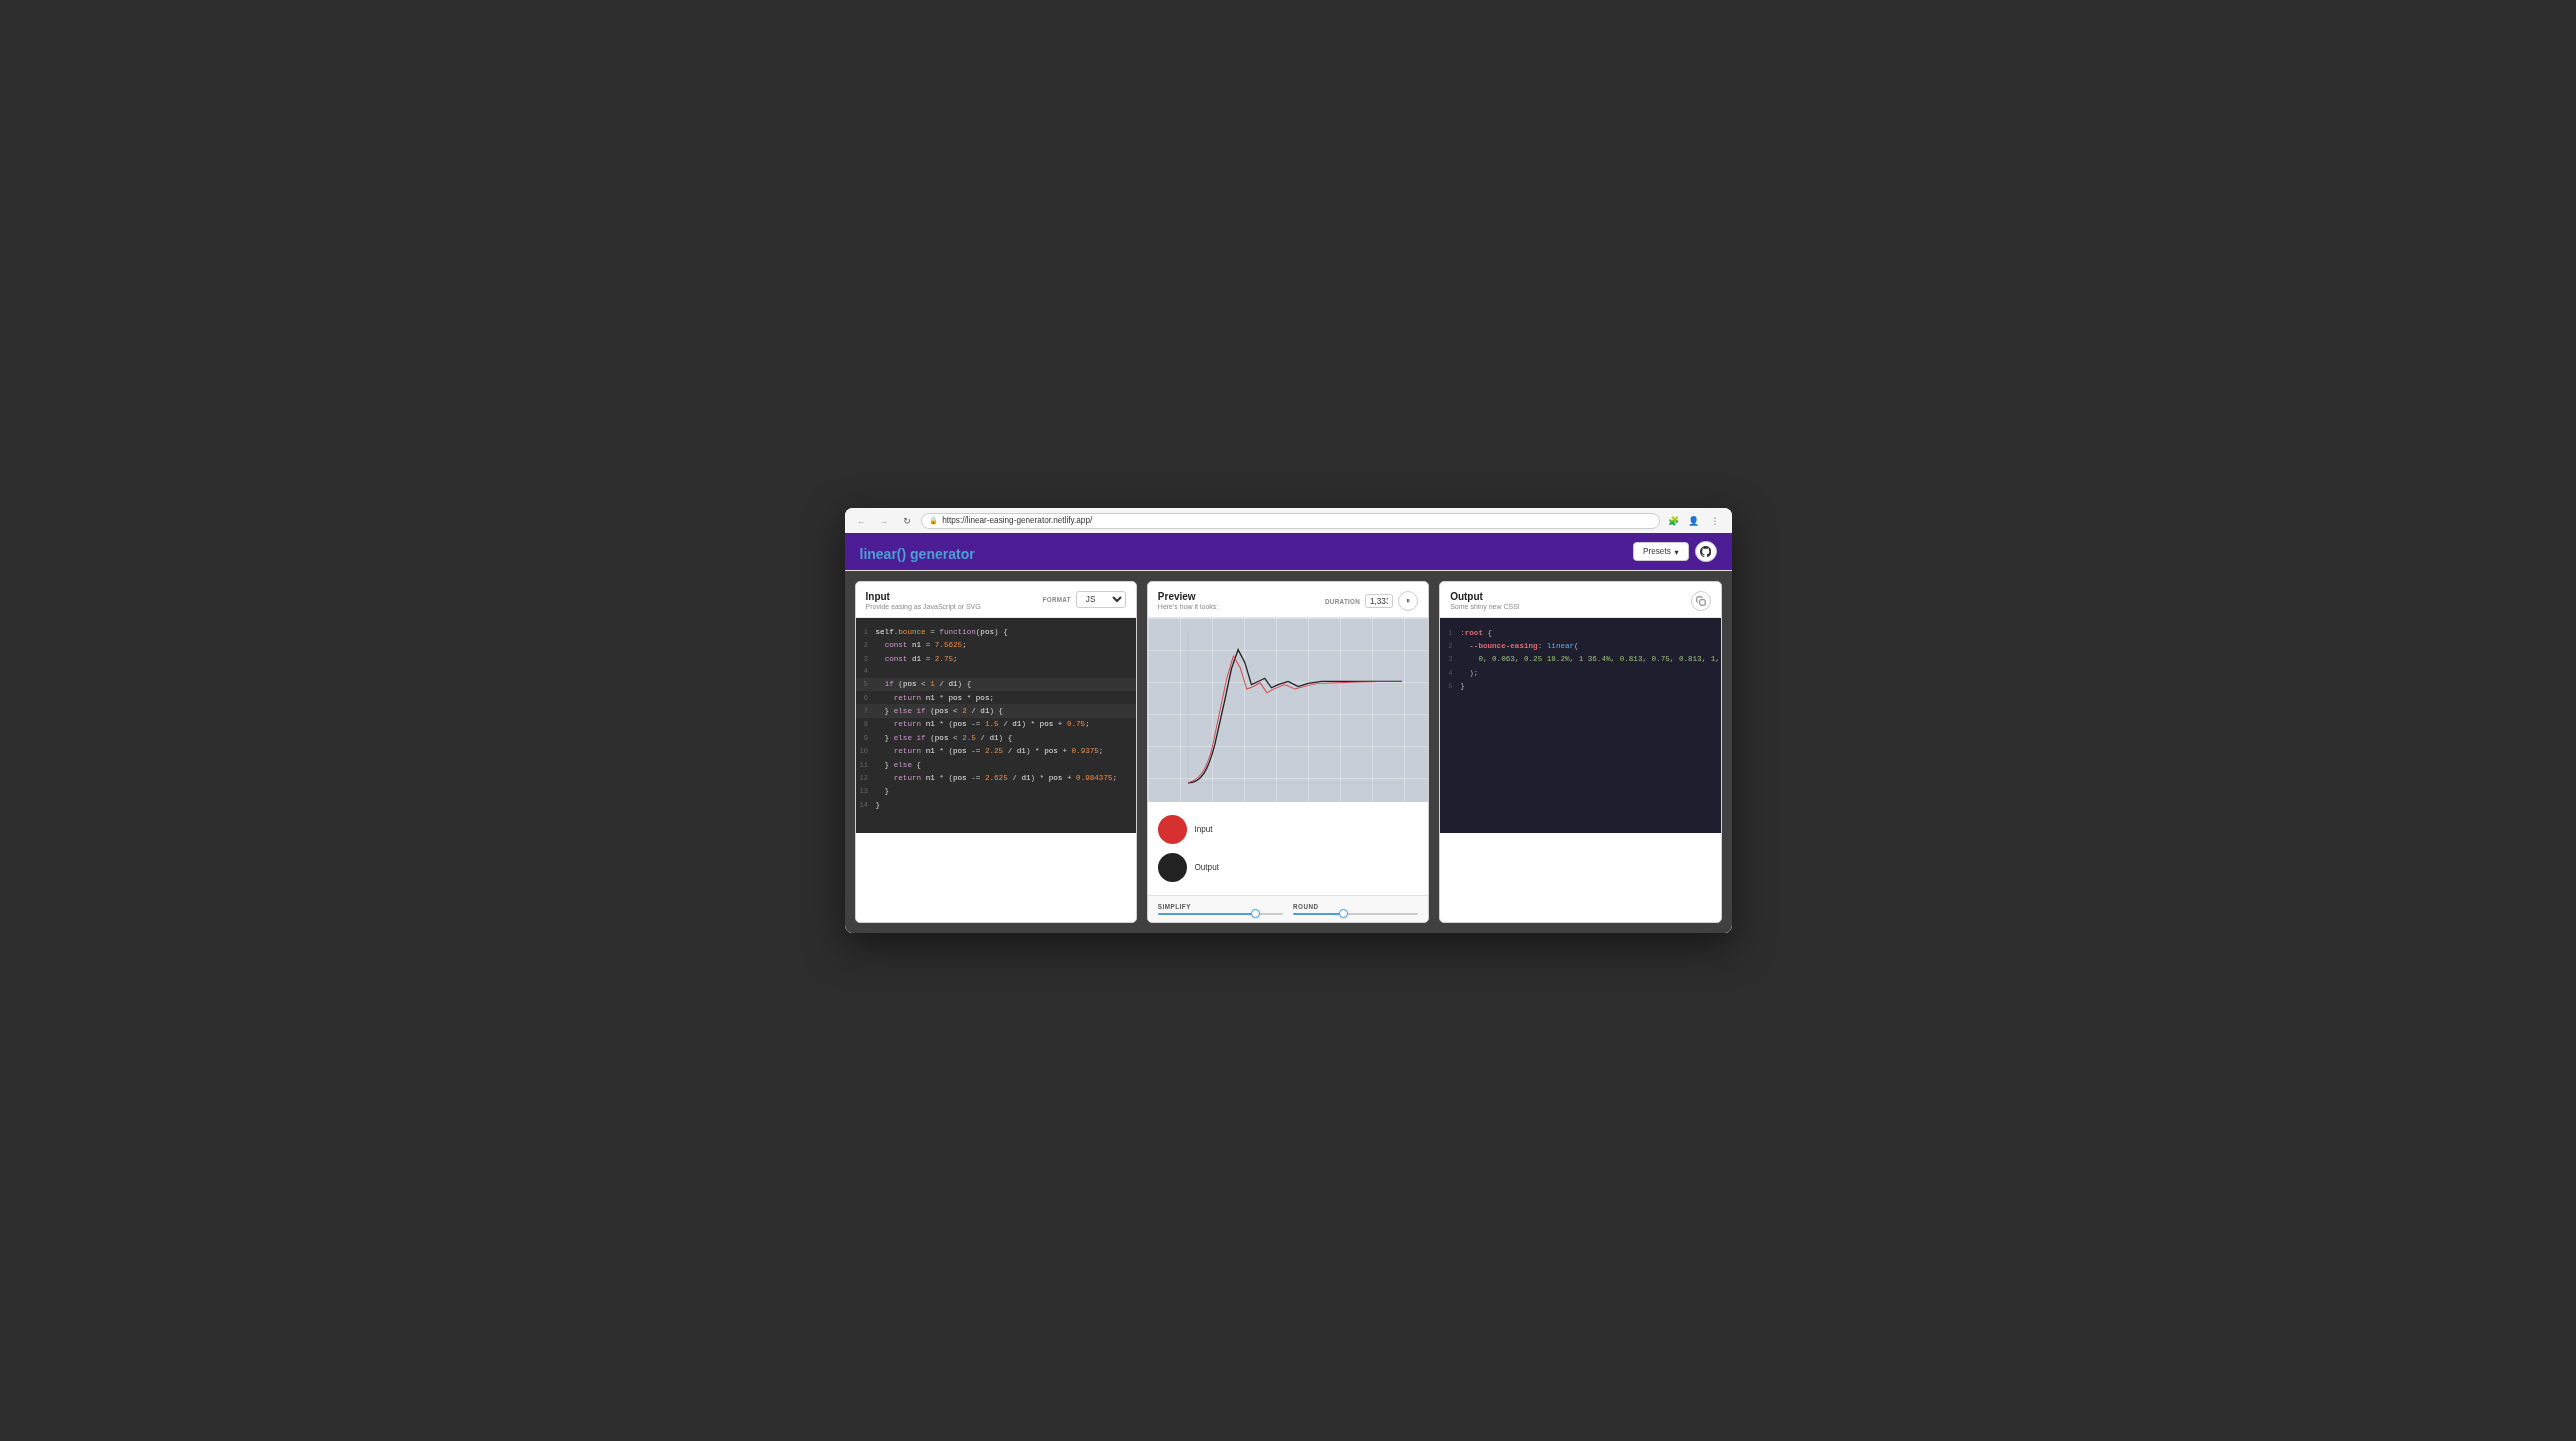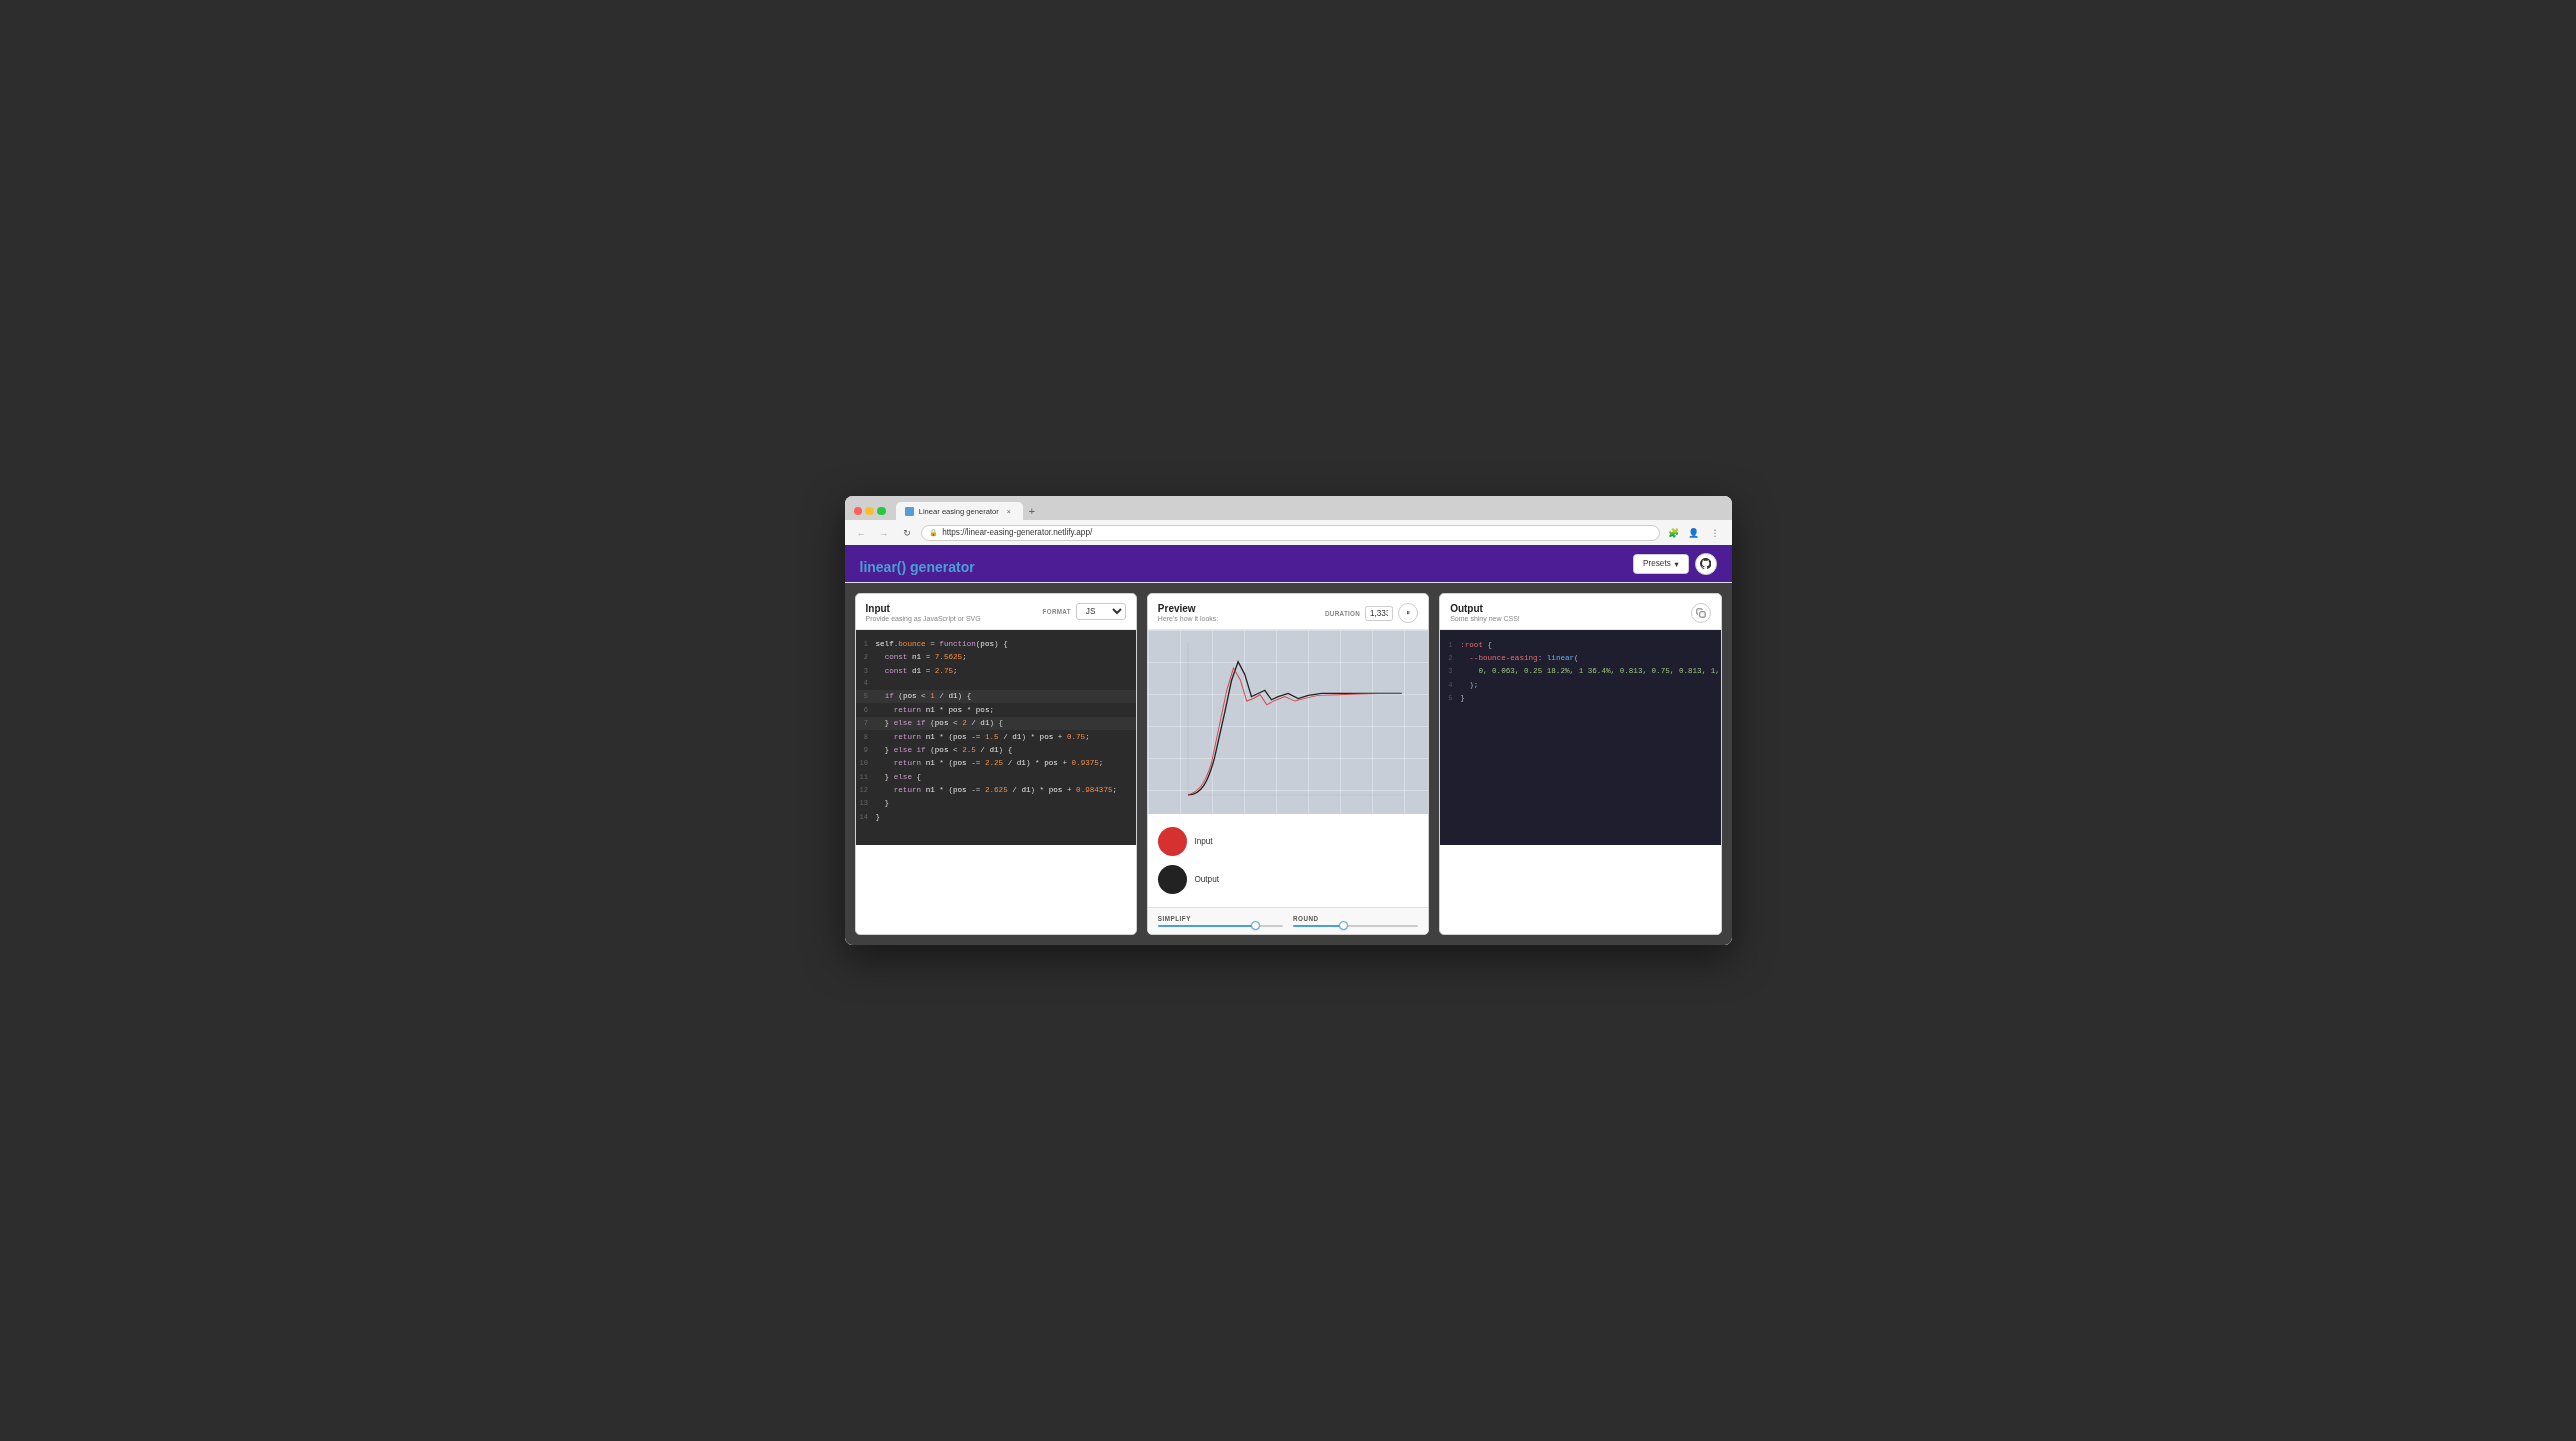--- a/index.html
+++ b/index.html
@@ -416,46 +416,29 @@
       background: linear-gradient(to right, #4a9fd5 0%, #4a9fd5 40%, #ccc 40%);
     }
     .output-code {
       background: #1e1e2e;
       padding: 7.6px 0;
       font-family: 'Courier New', Courier, monospace;
       font-size: 7.6px;
       min-height: 215px;
       overflow-x: auto;
     }
-    .out-prop { color: #e06c75; }
+    .out-prop { color: #e06c75; font-weight: bold; }
     .out-fn { color: #61afef; }
     .out-punc { color: #abb2bf; }
   </style>
 </head>
 <body>
 
 <div class="browser-window">
 
-  <div class="browser-titlebar">
-    <div class="titlebar-top">
-      <div class="window-controls">
-        <button class="window-btn btn-close"></button>
-        <button class="window-btn btn-min"></button>
-        <button class="window-btn btn-max"></button>
-      </div>
-      <div class="tab-bar">
-        <div class="tab">
-          <div class="tab-favicon"></div>
-          <span class="tab-title">Linear easing generator</span>
-          <button class="tab-close">×</button>
-        </div>
-        <button class="new-tab-btn">+</button>
-      </div>
-    </div>
-  </div>
 
   <div class="browser-toolbar">
     <button class="nav-btn disabled">←</button>
     <button class="nav-btn disabled">→</button>
     <button class="nav-btn">↻</button>
     <div class="address-bar">
       <span class="lock-icon">🔒</span>
       <span>https://linear-easing-generator.netlify.app/</span>
     </div>
     <div class="toolbar-right">

